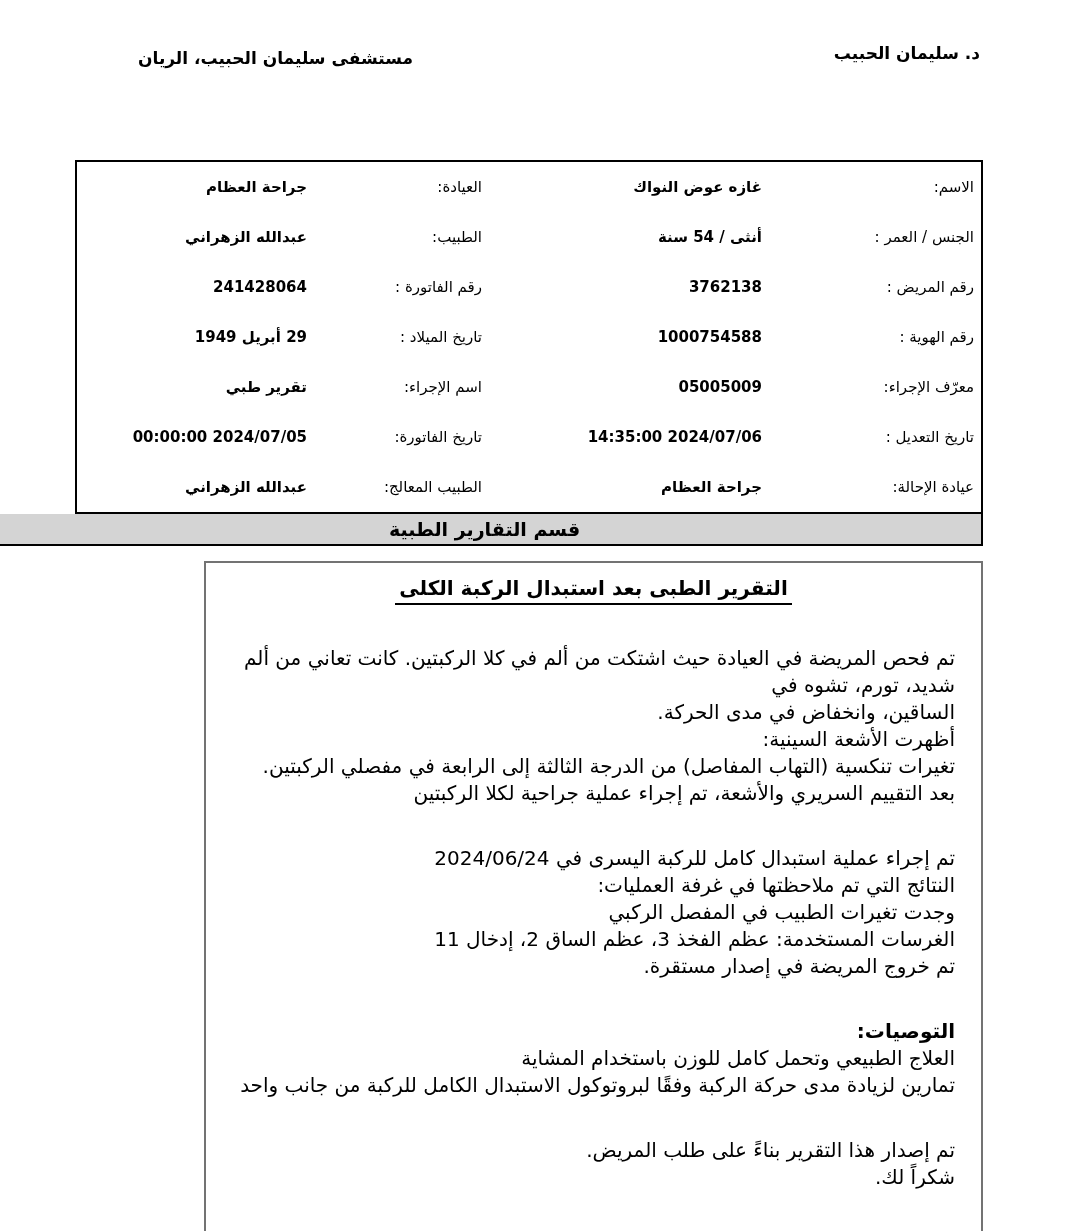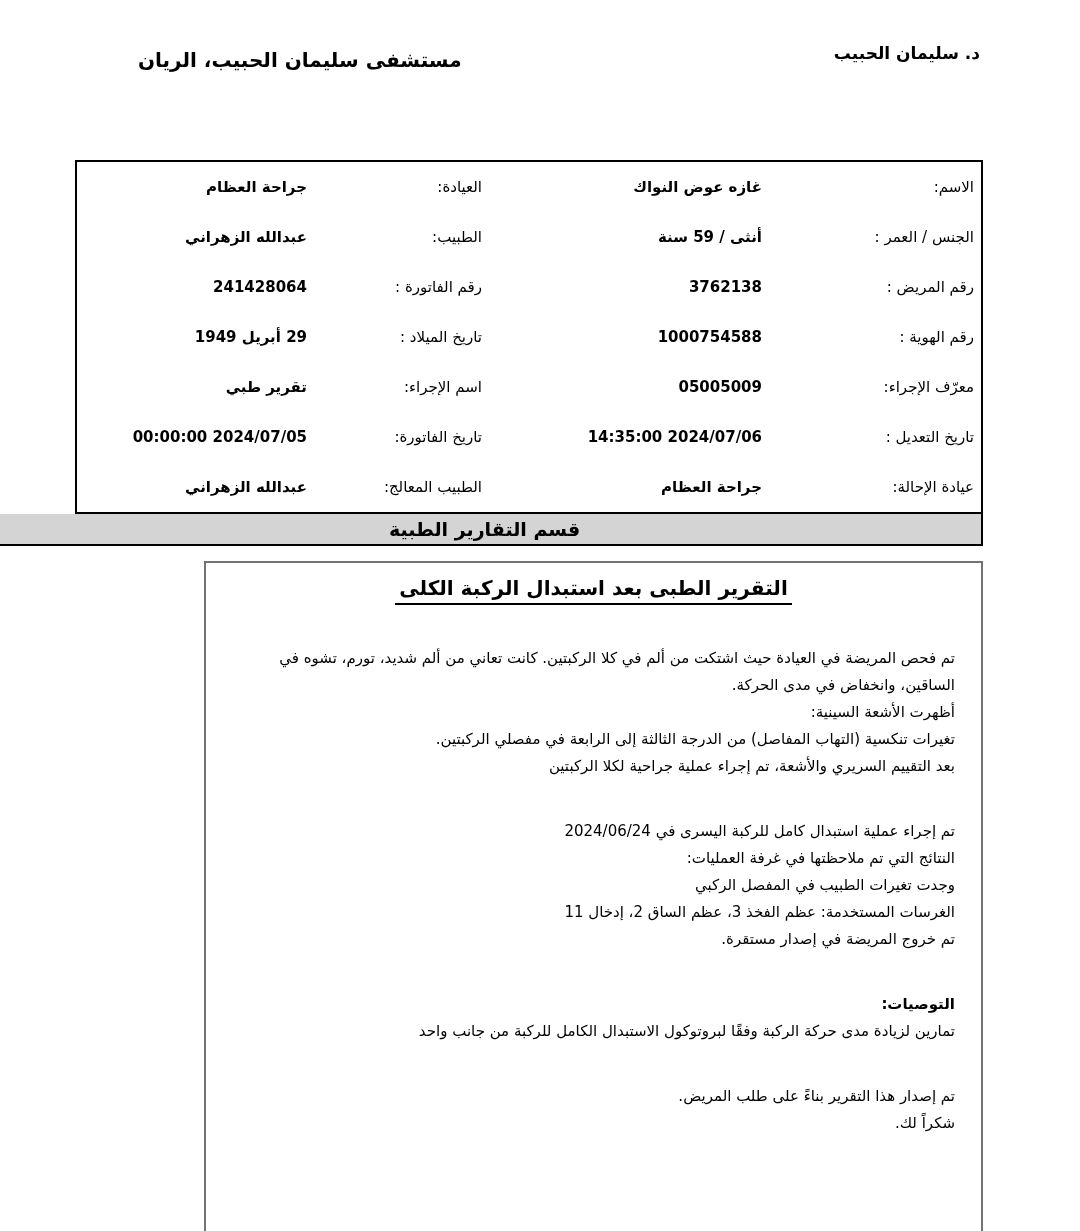--- a/index.html
+++ b/index.html
@@ -15,21 +15,21 @@
   }
 
   
   .page-header { position: relative; height: 82px; }
   .doctor-name {
     position: absolute; top: 43px; right: 100px;
     font-weight: bold; font-size: 17px; white-space: nowrap;
   }
   .hospital-name {
     position: absolute; top: 48px; left: 138px;
-    font-weight: bold; font-size: 20px; white-space: nowrap;
+    font-weight: bold; font-size: 17px; white-space: nowrap;
   }
 
   
   table.info-table {
     margin: 78px 97px 0 77px;
     width: 906px;
     border-collapse: collapse;
     border: 2px solid #000;
     table-layout: fixed;
   }
@@ -65,21 +65,21 @@
     padding: 13px 26px 20px 26px;
   }
   .report-title-wrap { text-align: center; margin: 0 0 40px 0; }
   .report-title {
     display: inline-block;
     font-weight: bold;
     font-size: 20px;
     border-bottom: 2.5px solid #000;
     padding: 0 4px 3px 4px;
   }
-  .report-body { font-size: 15px; line-height: 27px; }
+  .report-body { font-size: 20px; line-height: 27px; }
   .report-line { text-align: right; }
   .report-line.bold { font-weight: bold; }
   .report-gap { height: 38px; }
 
   
   .watermark { text-align: center; margin-top: 40px; user-select: none; }
   .watermark-logo {
     font-size: 50px; font-weight: normal; color: #3b82f6;
     line-height: 52px; letter-spacing: 1px;
   }
@@ -107,21 +107,21 @@
   <tbody>
   <tr>
     <td class="cell-label">الاسم:</td>
     <td class="cell-value">غازه عوض النواك</td>
     <td class="cell-label">العيادة:</td>
     <td class="cell-value">جراحة العظام</td>
   </tr>
 
   <tr>
     <td class="cell-label">الجنس / العمر :</td>
-    <td class="cell-value">أنثى / 59 سنة</td>
+    <td class="cell-value">أنثى / 54 سنة</td>
     <td class="cell-label">الطبيب:</td>
     <td class="cell-value">عبدالله الزهراني</td>
   </tr>
 
   <tr>
     <td class="cell-label">رقم المريض :</td>
     <td class="cell-value">3762138</td>
     <td class="cell-label">رقم الفاتورة :</td>
     <td class="cell-value">241428064</td>
   </tr>
@@ -171,20 +171,21 @@
       <div class="report-line">تغيرات تنكسية (التهاب المفاصل) من الدرجة الثالثة إلى الرابعة في مفصلي الركبتين.</div>
       <div class="report-line">بعد التقييم السريري والأشعة، تم إجراء عملية جراحية لكلا الركبتين</div>
       <div class="report-gap"></div>
       <div class="report-line">تم إجراء عملية استبدال كامل للركبة اليسرى في 2024/06/24</div>
       <div class="report-line">النتائج التي تم ملاحظتها في غرفة العمليات:</div>
       <div class="report-line">وجدت تغيرات الطبيب في المفصل الركبي</div>
       <div class="report-line">الغرسات المستخدمة: عظم الفخذ 3، عظم الساق 2، إدخال 11</div>
       <div class="report-line">تم خروج المريضة في إصدار مستقرة.</div>
       <div class="report-gap"></div>
       <div class="report-line bold">التوصيات:</div>
+      <div class="report-line">العلاج الطبيعي وتحمل كامل للوزن باستخدام المشاية</div>
       <div class="report-line">تمارين لزيادة مدى حركة الركبة وفقًا لبروتوكول الاستبدال الكامل للركبة من جانب واحد</div>
       <div class="report-gap"></div>
       <div class="report-line">تم إصدار هذا التقرير بناءً على طلب المريض.</div>
       <div class="report-line">شكراً لك.</div>
     </div>
 </div>
 
 <div class="watermark">
   <div class="watermark-logo">مستقل</div>
   <div class="watermark-domain">mostaql.com</div>

